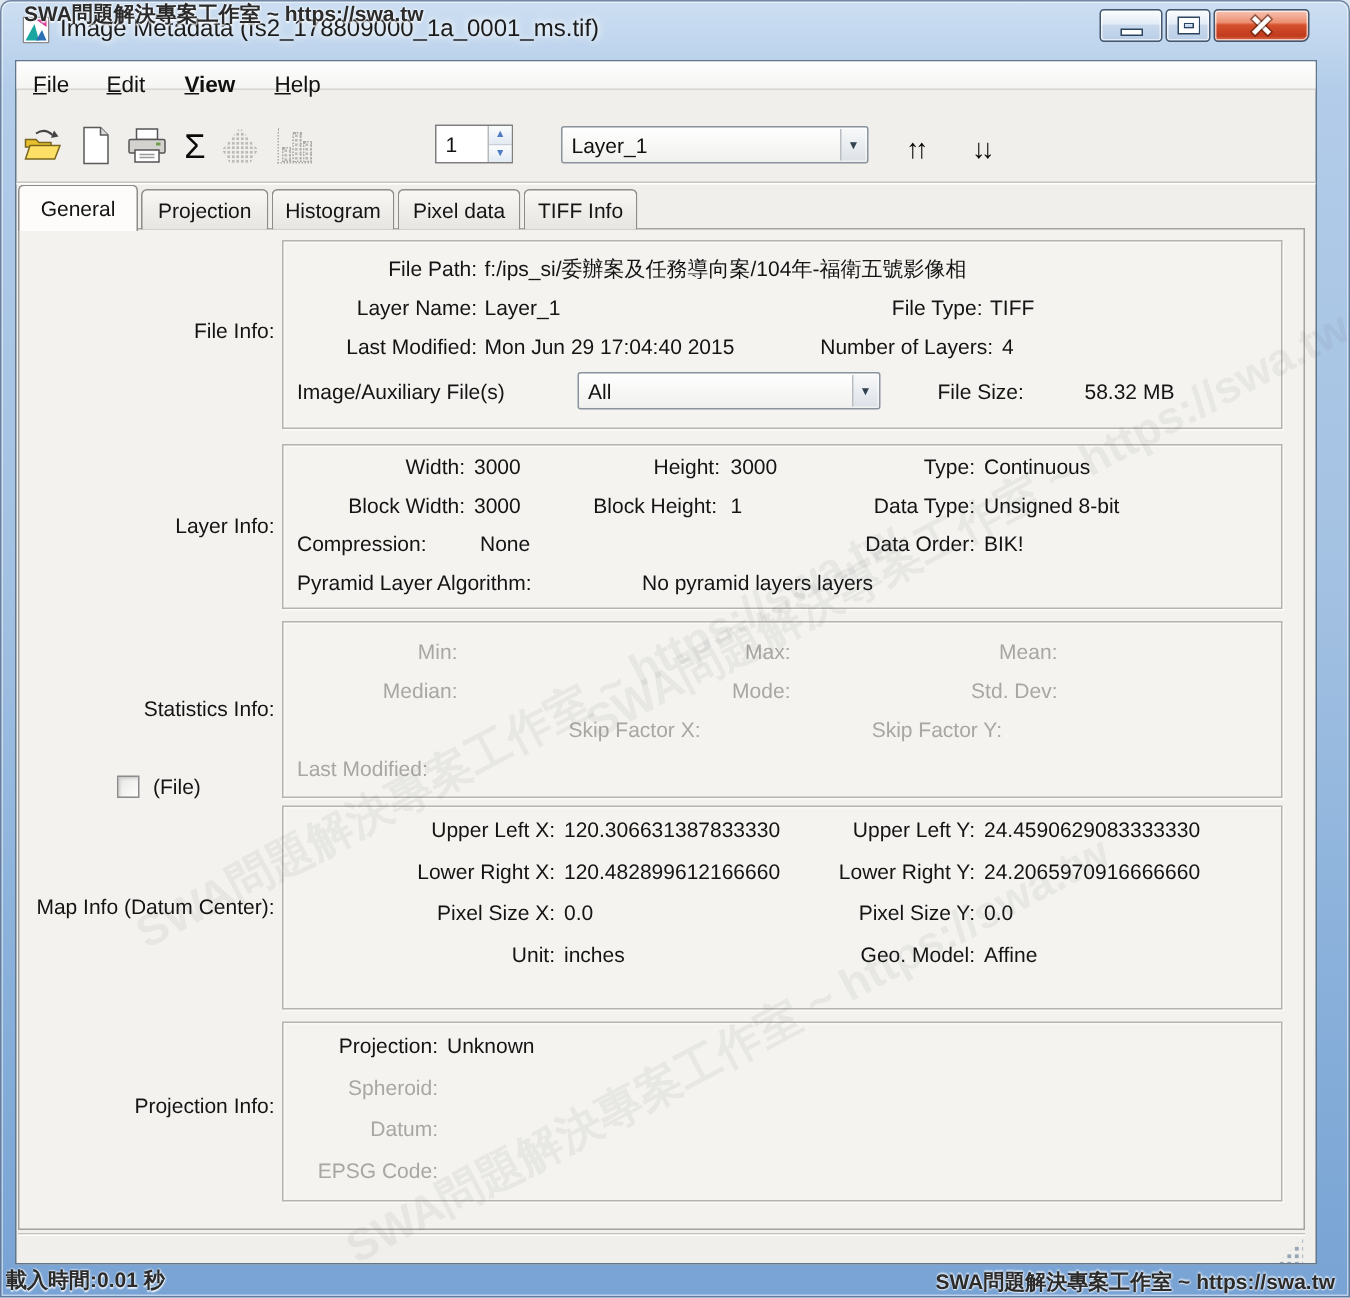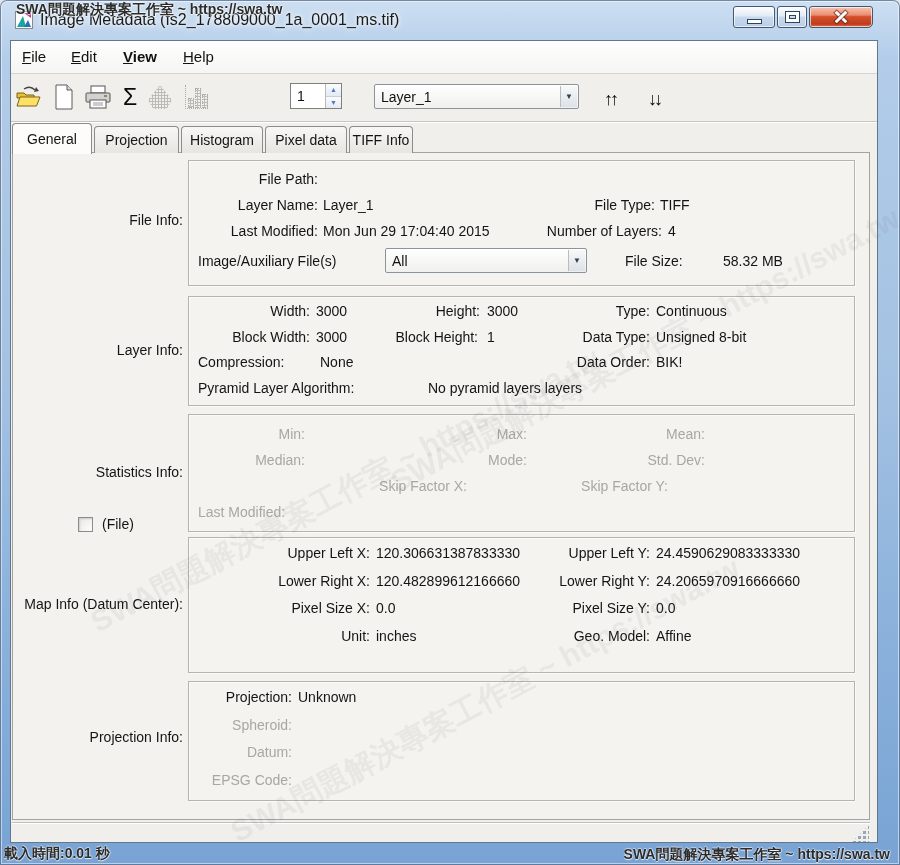--- a/index.html
+++ b/index.html
@@ -2,21 +2,21 @@
 <html><head>
 <meta charset="utf-8">
 <style>
   *{box-sizing:border-box;margin:0;padding:0;}
   html,body{width:900px;height:865px;overflow:hidden;}
   body{font-family:"Liberation Sans",sans-serif;background:#dfe5ec;}
   .window{position:absolute;inset:0;border-radius:7px 7px 0 0;
     background:linear-gradient(180deg,#cddff2 0%,#b2cce9 7%,#a3c1e2 45%,#8db3dc 70%,#78a3d4 100%);
     box-shadow:inset 0 0 0 1px rgba(35,65,105,.6), inset 0 0 0 2px rgba(255,255,255,.5);}
   .client{position:absolute;left:10px;top:40px;width:868px;height:803px;background:#f0efec;border:1px solid #62768c;}
-  .menubar{position:absolute;left:11px;top:41px;width:866px;height:33px;background:linear-gradient(#fefefe,#f5f5f3);border-bottom:1px solid #d7d5d1;}
+  .menubar{position:absolute;left:11px;top:41px;width:866px;height:19px;background:linear-gradient(#fefefe,#f5f5f3);border-bottom:1px solid #d7d5d1;}
   .menu-item{position:absolute;top:7px;font-size:15px;color:#111;cursor:default;}
   .mkey{text-decoration:underline;}
   .toolbar-sep{position:absolute;left:11px;top:121px;width:866px;height:2px;border-top:1px solid #c7c5c1;border-bottom:1px solid #ffffff;}
   .tbtn{position:absolute;top:80px;width:32px;height:34px;display:flex;align-items:center;justify-content:center;}
   .page{position:absolute;left:12px;top:152px;width:858px;height:668px;background:#f3f2ef;border:1px solid #a5a3a0;}
   .tab{position:absolute;top:126px;height:27px;background:linear-gradient(#f8f7f5,#e7e5e1);border:1px solid #8e8c88;border-bottom:none;border-radius:4px 4px 0 0;display:flex;align-items:center;justify-content:center;font-size:14px;color:#141414;z-index:3;}
   .tab.active{top:123px;height:31px;background:#fdfcfb;z-index:6;}
   .gbox{position:absolute;left:188px;width:667px;border:1px solid #b6b4af;box-shadow:1px 1px 0 #fcfbfa, inset 1px 1px 0 #fbfaf8;background:#f4f3f0;z-index:4;}
   .t{position:absolute;font-size:14px;line-height:17px;color:#141414;white-space:nowrap;z-index:7;}
   .dis{color:#a9a7a2;}
@@ -144,41 +144,42 @@
     </div>
   <div class="tab" style="left:94px;width:85px;">
       <span>Projection</span>
     </div>
   <div class="tab" style="left:181px;width:82px;">
       <span>Histogram</span>
     </div>
   <div class="tab" style="left:265px;width:82px;">
       <span>Pixel data</span>
     </div>
-  <div class="tab" style="left:349px;width:64px;">
+  <div class="tab" style="left:349px;width:76px;">
       <span>TIFF Info</span>
     </div>
 
   <div class="page"></div>
 
   <span class="t" style="right:717px;top:212px;">File Info:</span>
   <span class="t" style="right:717px;top:342px;">Layer Info:</span>
   <span class="t" style="right:717px;top:464px;">Statistics Info:</span>
   <div class="chk"></div>
   <span class="t" style="left:102px;top:516px;">(File)</span>
   <span class="t" style="right:717px;top:596px;">Map Info (Datum Center):</span>
   <span class="t" style="right:717px;top:729px;">Projection Info:</span>
 
   <div class="gbox" style="top:160px;height:126px;"></div>
   <div class="gbox" style="top:296px;height:110px;"></div>
   <div class="gbox" style="top:414px;height:118px;"></div>
   <div class="gbox" style="top:537px;height:136px;"></div>
   <div class="gbox" style="top:681px;height:120px;"></div>
 
   <span class="t" style="right:582px;top:171px;">File Path:</span>
+  <span class="t" style="left:323px;top:171px;width:356px;overflow:hidden;">f:/ips_si/委辦案及任務導向案/104年-福衛五號影像相</span>
   <span class="t" style="right:582px;top:197px;">Layer Name:</span>
   <span class="t" style="left:323px;top:197px;">Layer_1</span>
   <span class="t" style="right:245px;top:197px;">File Type:</span>
   <span class="t" style="left:660px;top:197px;">TIFF</span>
   <span class="t" style="right:582px;top:223px;">Last Modified:</span>
   <span class="t" style="left:323px;top:223px;">Mon Jun 29 17:04:40 2015</span>
   <span class="t" style="right:238px;top:223px;">Number of Layers:</span>
   <span class="t" style="left:668px;top:223px;">4</span>
   <span class="t" style="left:198px;top:253px;">Image/Auxiliary File(s)</span>
   <div class="combo" style="left:385px;top:248px;width:202px;">

